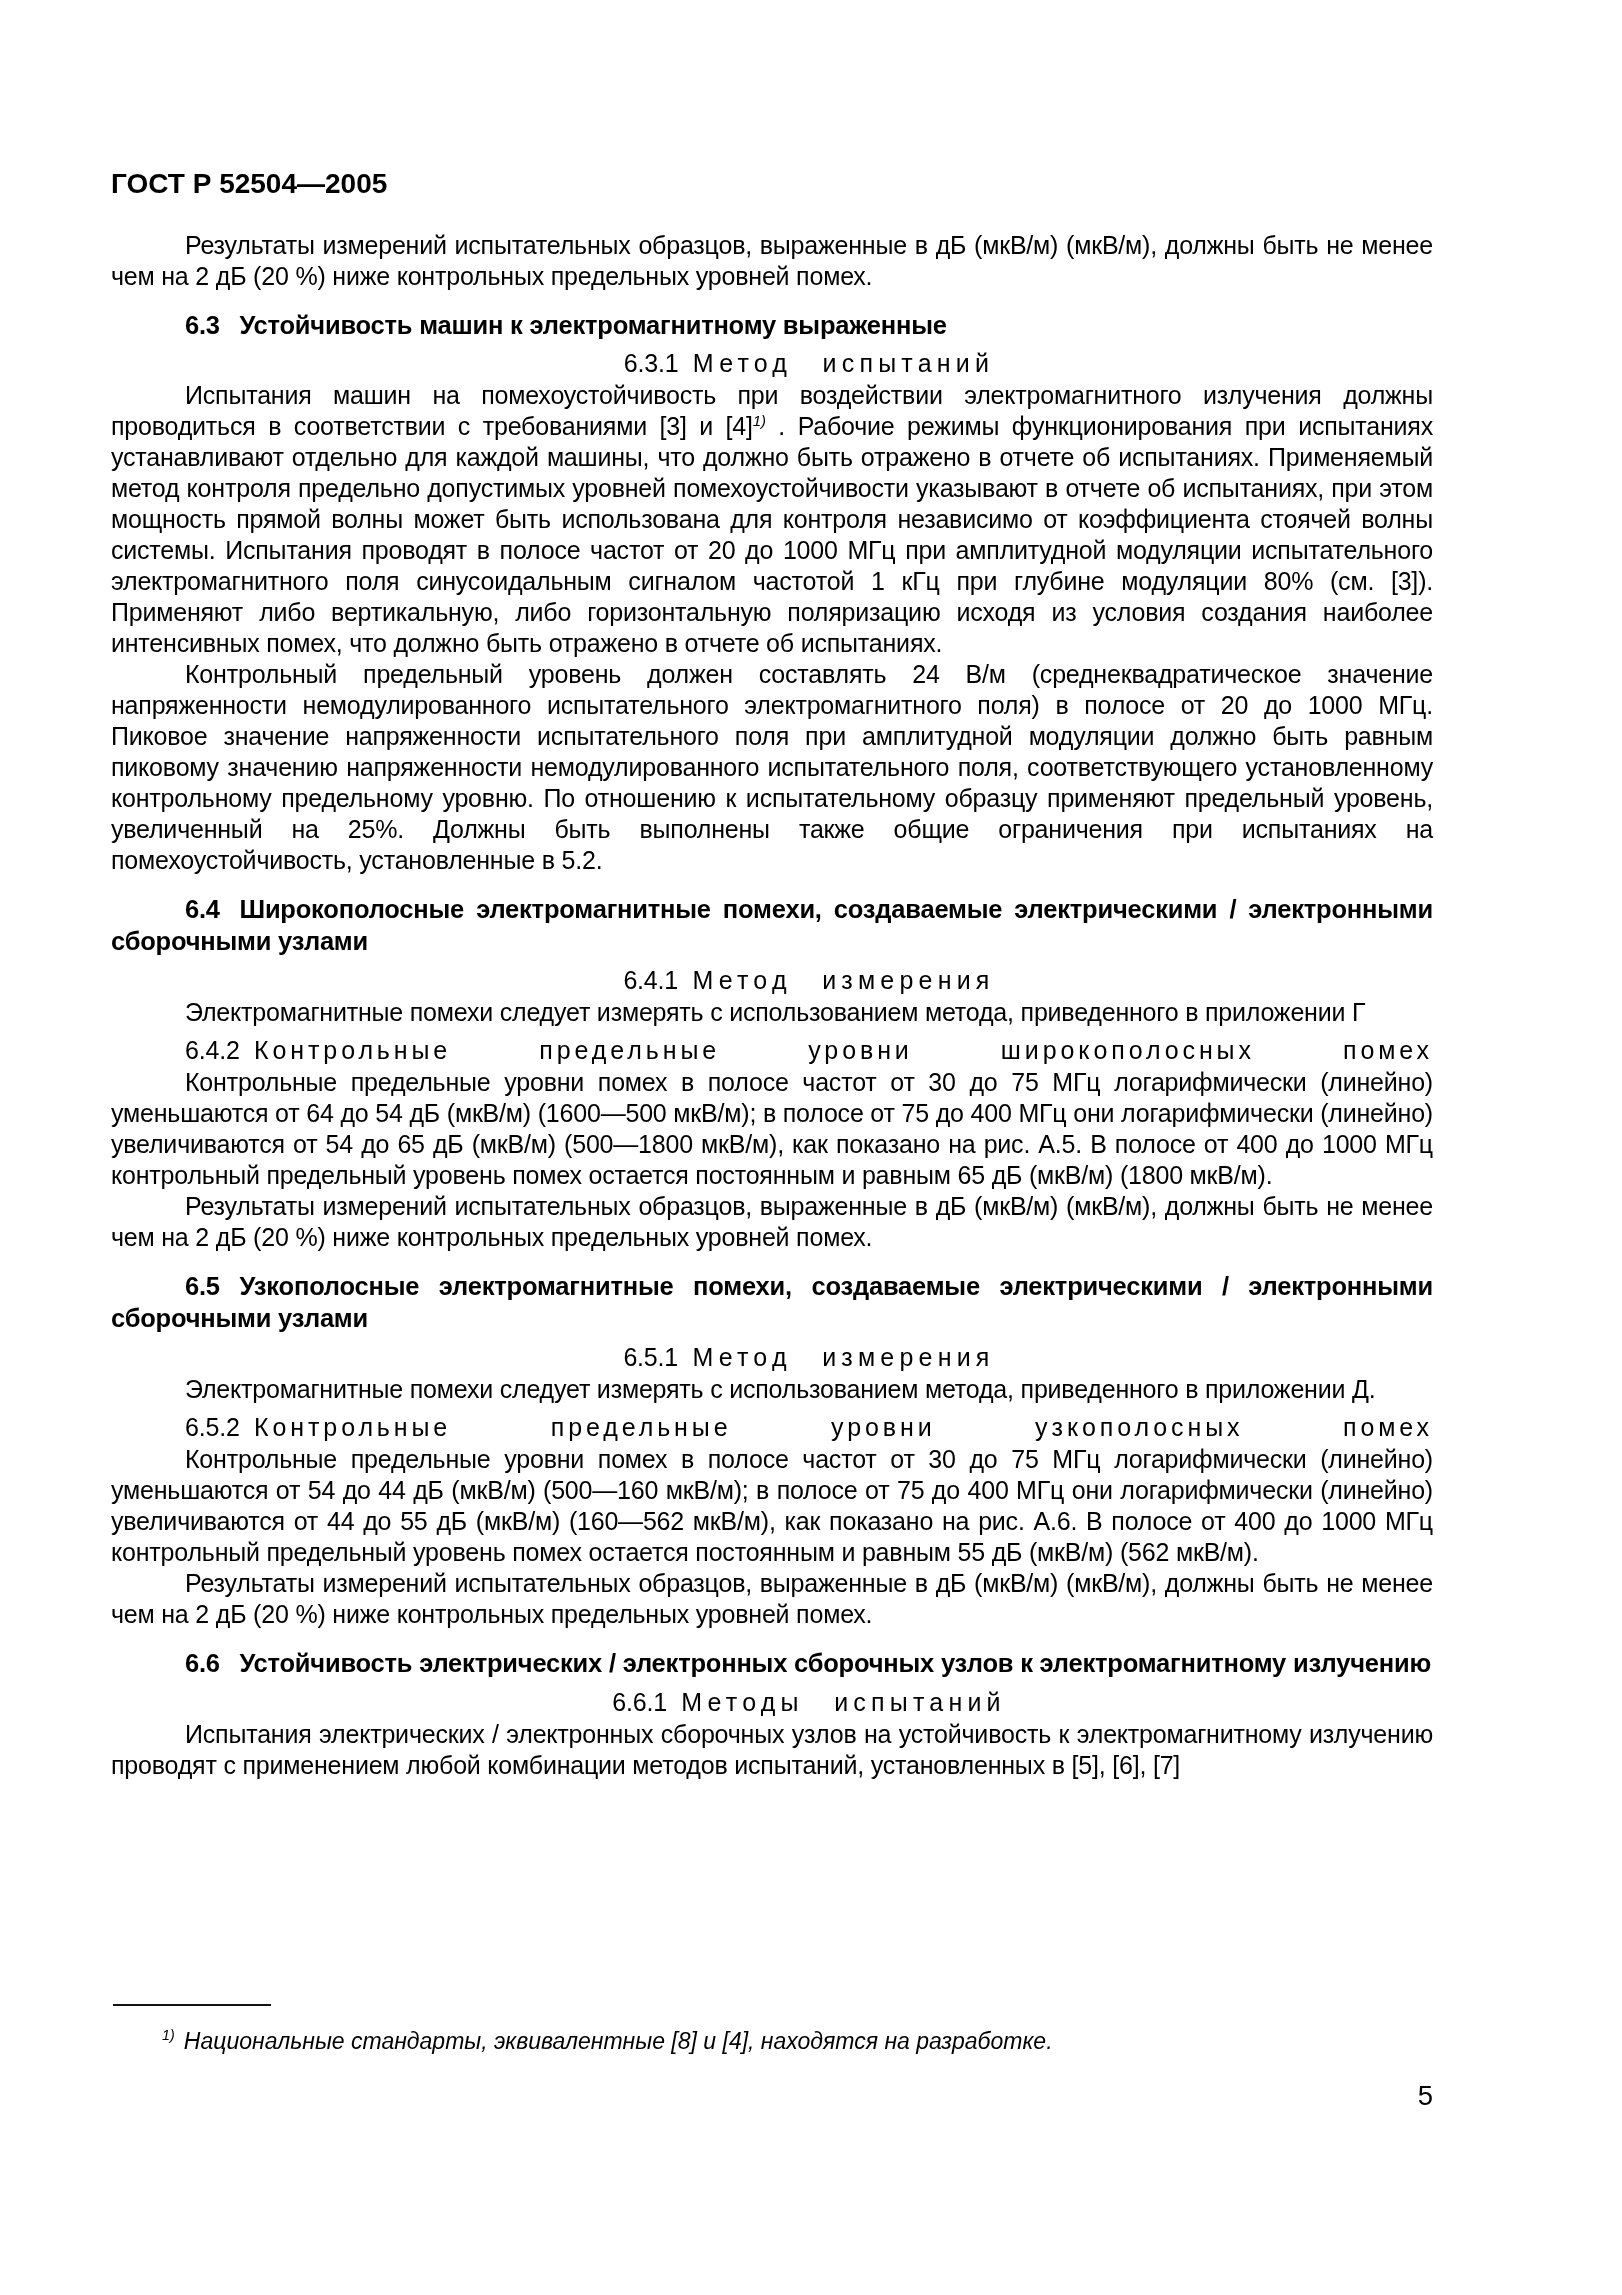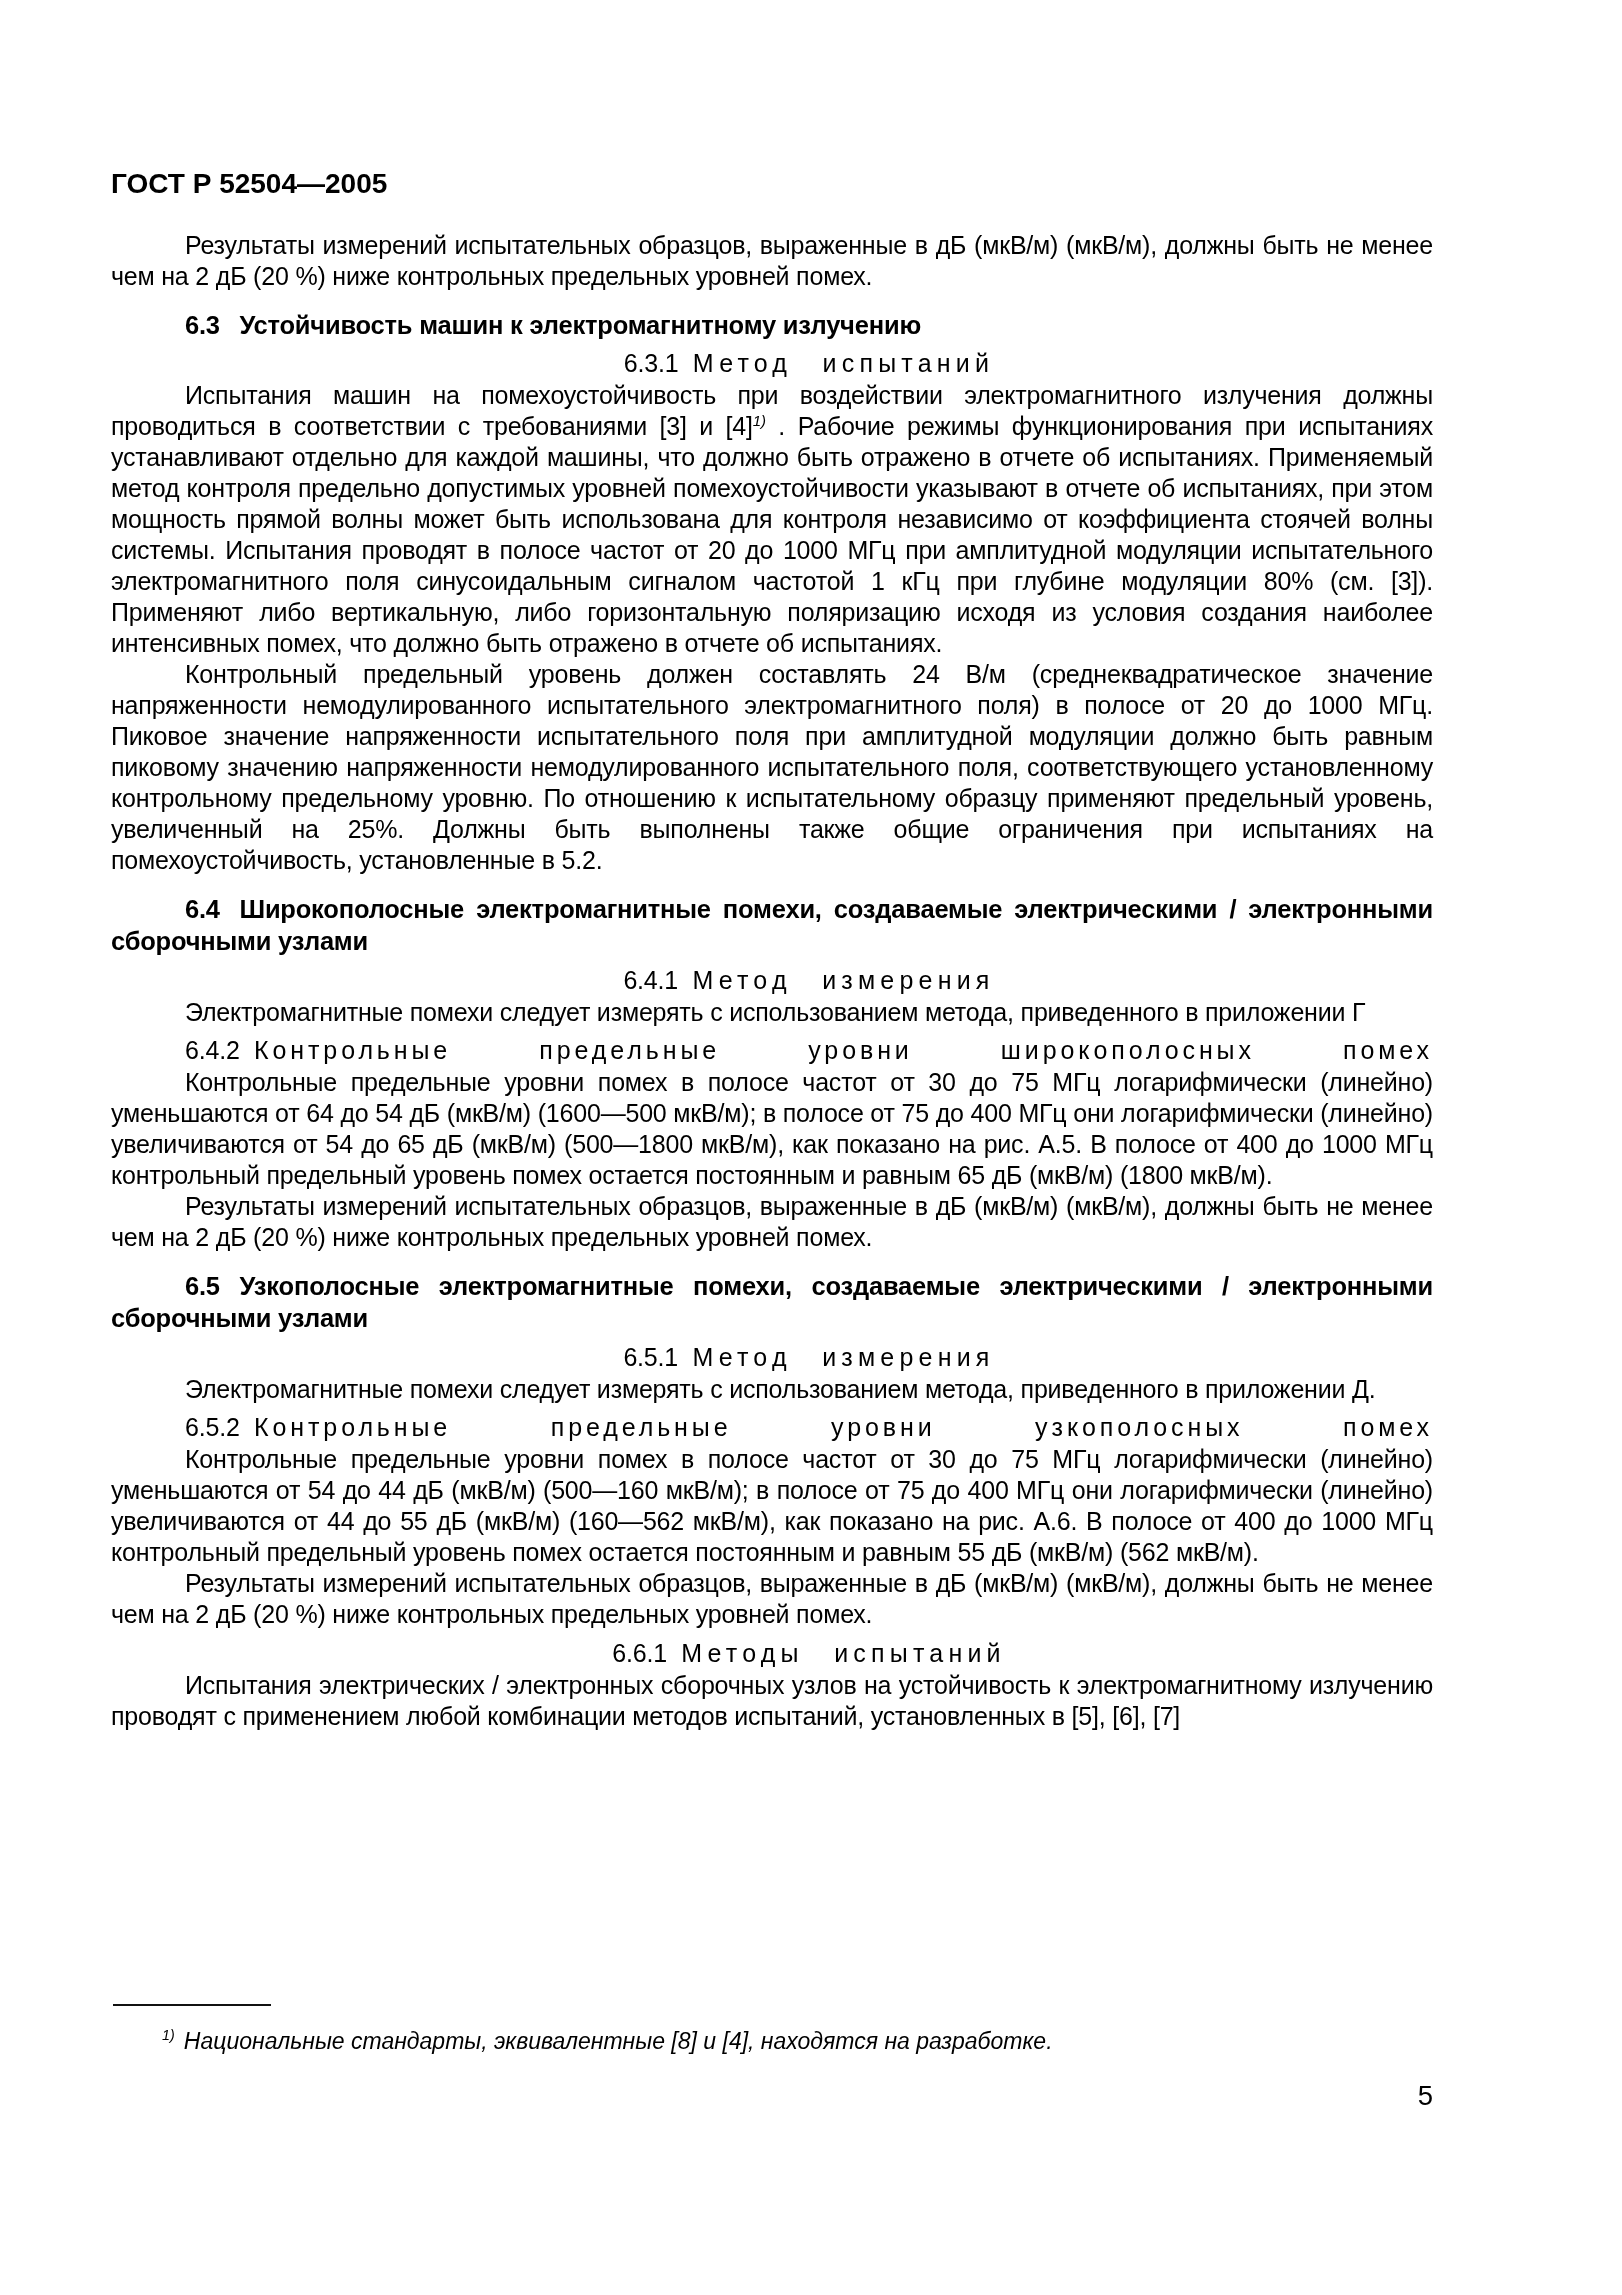--- a/index.html
+++ b/index.html
@@ -51,21 +51,21 @@
 </style>
 </head>
 <body>
 
 <div class="runhead">ГОСТ Р 52504—2005</div>
 
 <div class="bodytext">
 
   <p class="para">Результаты измерений испытательных образцов, выраженные в дБ (мкВ/м) (мкВ/м), должны быть не менее чем на 2 дБ (20 %) ниже контрольных предельных уровней помех.</p>
 
-  <p class="h2"><span class="num">6.3</span><span>Устойчивость машин к электромагнитному излучению</span></p>
+  <p class="h2"><span class="num">6.3</span><span>Устойчивость машин к электромагнитному выраженные</span></p>
 
   <p class="h3"><span class="num">6.3.1</span><span class="sp">Метод испытаний</span></p>
 
   <p class="para"><span>Испытания машин на помехоустойчивость при воздействии электромагнитного излучения должны проводиться в соответствии с требованиями </span><span class="ref">[3] и [4]</span><sup class="fnref">1)</sup><span> . Рабочие режимы функционирования при испытаниях устанавливают отдельно для каждой машины, что должно быть отражено в отчете об испытаниях. Применяемый метод контроля предельно допустимых уровней помехоустойчивости указывают в отчете об испытаниях, при этом мощность прямой волны может быть использована для контроля независимо от коэффициента стоячей волны системы. Испытания проводят в полосе частот от 20 до 1000 МГц при амплитудной модуляции испытательного электромагнитного поля синусоидальным сигналом частотой 1 кГц при глубине модуляции 80% (см. </span><span class="ref">[3]</span><span>). Применяют либо вертикальную, либо горизонтальную поляризацию исходя из условия создания наиболее интенсивных помех, что должно быть отражено в отчете об испытаниях.</span></p>
 
 
   <p class="para">Контрольный предельный уровень должен составлять 24 В/м (среднеквадратическое значение напряженности немодулированного испытательного электромагнитного поля) в полосе от 20 до 1000 МГц. Пиковое значение напряженности испытательного поля при амплитудной модуляции должно быть равным пиковому значению напряженности немодулированного испытательного поля, соответствующего установленному контрольному предельному уровню. По отношению к испытательному образцу применяют предельный уровень, увеличенный на 25%. Должны быть выполнены также общие ограничения при испытаниях на помехоустойчивость, установленные в 5.2.</p>
 
   <p class="h2"><span class="num">6.4</span><span>Широкополосные электромагнитные помехи, создаваемые электрическими / электронными сборочными узлами</span></p>
 
@@ -84,20 +84,21 @@
   <p class="h3"><span class="num">6.5.1</span><span class="sp">Метод измерения</span></p>
 
   <p class="para">Электромагнитные помехи следует измерять с использованием метода, приведенного в приложении Д.</p>
 
   <p class="h3 h3j"><span class="num">6.5.2</span><span class="sp">Контрольные предельные уровни узкополосных помех</span></p>
 
   <p class="para">Контрольные предельные уровни помех в полосе частот от 30 до 75 МГц логарифмически (линейно) уменьшаются от 54 до 44 дБ (мкВ/м) (500—160 мкВ/м); в полосе от 75 до 400 МГц они логарифмически (линейно) увеличиваются от 44 до 55 дБ (мкВ/м) (160—562 мкВ/м), как показано на рис. А.6. В полосе от 400 до 1000 МГц контрольный предельный уровень помех остается постоянным и равным 55 дБ (мкВ/м) (562 мкВ/м).</p>
 
   <p class="para">Результаты измерений испытательных образцов, выраженные в дБ (мкВ/м) (мкВ/м), должны быть не менее чем на 2 дБ (20 %) ниже контрольных предельных уровней помех.</p>
 
+  <p class="h2"><span class="num">6.6</span><span>Устойчивость электрических / электронных сборочных узлов к электромагнитному излучению</span></p>
 
   <p class="h3"><span class="num">6.6.1</span><span class="sp">Методы испытаний</span></p>
 
   <p class="para"><span>Испытания электрических / электронных сборочных узлов на устойчивость к электромагнитному излучению проводят с применением любой комбинации методов испытаний, установленных в </span><span class="ref">[5], [6], [7]</span></p>
 
 </div>
 
 <div class="fnline"></div>
 
 <p class="footnote"><sup>1)</sup><span>Национальные стандарты, эквивалентные [8] и [4], находятся на разработке.</span></p>

